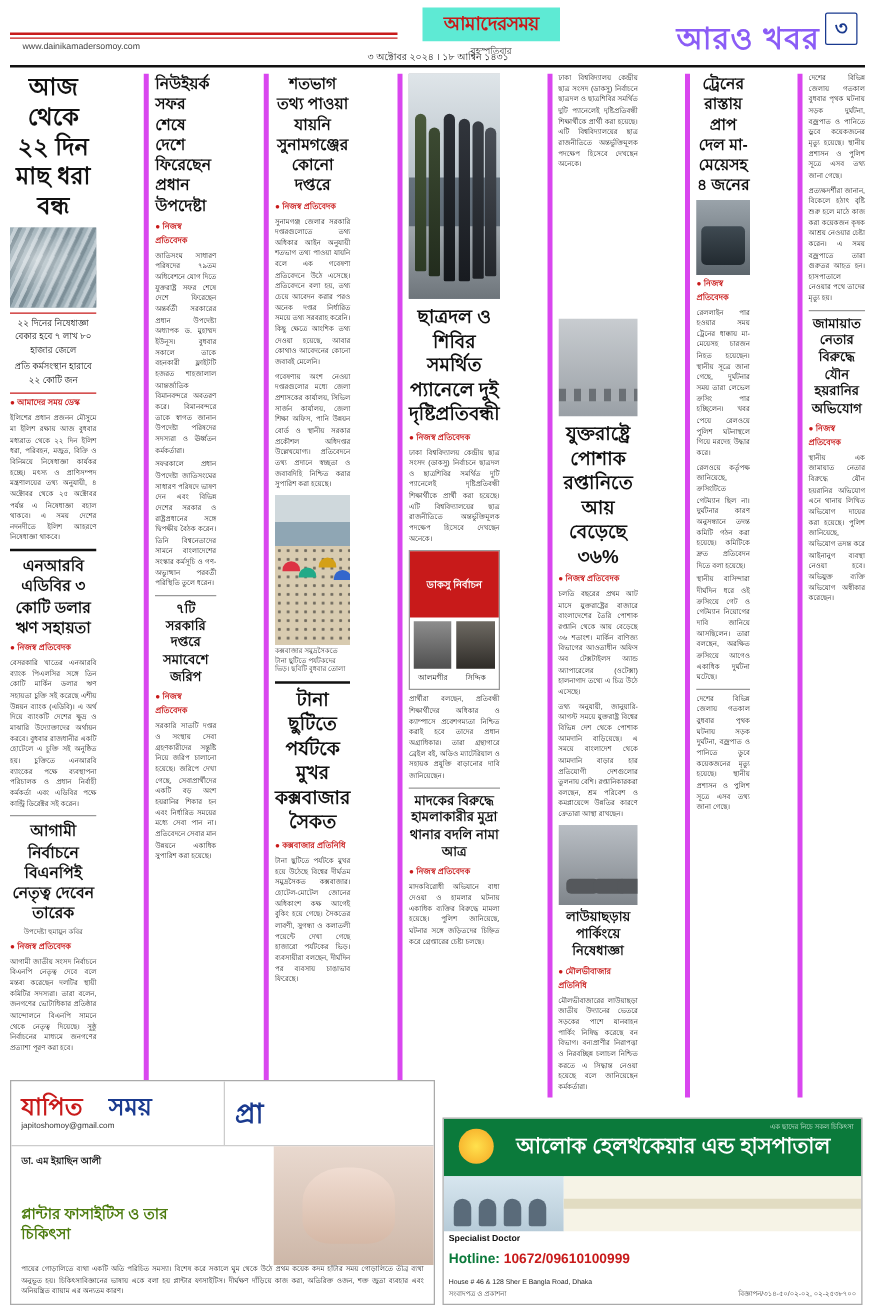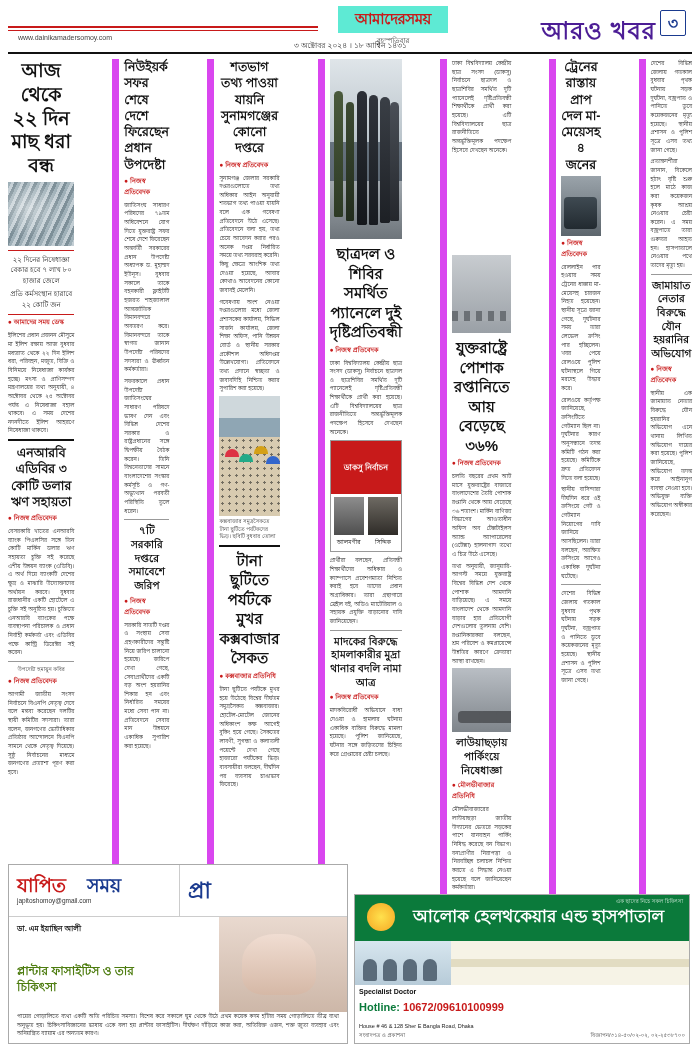--- a/index.html
+++ b/index.html
@@ -20,40 +20,40 @@
     font-size:15px; font-weight:bold; color:#c81a1a;
     background:#5eead4; padding:1px 4px; letter-spacing:-0.5px;
   }
   .logo-sub { font-size:7px; color:#333; margin-top:2px; }
   .site-url { position:absolute; left:10px; top:28px; font-size:7px; color:#444; }
   .masthead-rule { position:absolute; left:0; top:20px; width:310px; border-top:2px solid #c81a1a; }
   .masthead-rule2 { position:absolute; left:0; top:24px; width:310px; border-top:1px solid #c81a1a; }
   .date-line { position:absolute; left:286px; top:34px; font-size:7.5px; color:#222; }
   .aro-khobor {
     position:absolute; right:36px; top:6px;
-    font-size:24px; font-weight:bold; color:#4c1d95; letter-spacing:1px;
+    font-size:24px; font-weight:bold; color:#8b5cf6; letter-spacing:1px;
   }
   .page-num {
     position:absolute; right:6px; top:4px;
     width:26px; height:26px; border:1px solid #1a3a8f; border-radius:2px;
     color:#1a3a8f; font-size:16px; font-weight:bold; text-align:center; line-height:26px;
   }
 
   
   .grid { display:flex; gap:22px; margin-top:5px; }
   .col { position:relative; }
   .c1 { width:112px; }
   .c2 { width:88px; }
   .c3 { width:96px; }
   .c4 { width:96px; }
   .c5 { width:112px; }
   .c6 { width:78px; }
   .c7 { width:82px; }
 
-  .vrule { border-left:7px solid #d946ef;margin-left:16px; }
+  .vrule { border-left:4px solid #d946ef;margin-left:16px; }
 
   h1.lead {
     font-size:19px; line-height:1.25; font-weight:bold; color:#111;
     margin:0 0 4px 0; text-align:center;
   }
   h2.hd {
     font-size:12.5px; line-height:1.3; font-weight:bold; margin:0 0 3px 0;
   }
   h2.hd.big { font-size:15px; }
   h2.hd.center { text-align:center; }
@@ -207,20 +207,21 @@
         <p>২২ দিনের নিষেধাজ্ঞা বেকার হবে ৭ লাখ ৮০ হাজার জেলে</p>
         <p>প্রতি কর্মসংস্থান হারাবে ২২ কোটি জন</p>
       </div>
       <div class="byline">আমাদের সময় ডেস্ক</div>
       <p class="body">ইলিশের প্রধান প্রজনন মৌসুমে মা ইলিশ রক্ষায় আজ বুধবার মধ্যরাত থেকে ২২ দিন ইলিশ ধরা, পরিবহন, মজুত, বিক্রি ও বিনিময়ে নিষেধাজ্ঞা কার্যকর হচ্ছে। মৎস্য ও প্রাণিসম্পদ মন্ত্রণালয়ের তথ্য অনুযায়ী, ৪ অক্টোবর থেকে ২৫ অক্টোবর পর্যন্ত এ নিষেধাজ্ঞা বহাল থাকবে। এ সময় দেশের নদনদীতে ইলিশ আহরণে নিষেধাজ্ঞা থাকবে।</p>
       <div class="rule thick"></div>
       <h2 class="hd center">এনআরবি এডিবির ৩ কোটি ডলার ঋণ সহায়তা</h2>
       <div class="byline">নিজস্ব প্রতিবেদক</div>
       <p class="body">বেসরকারি খাতের এনআরবি ব্যাংক পিএলসির সঙ্গে তিন কোটি মার্কিন ডলার ঋণ সহায়তা চুক্তি সই করেছে এশীয় উন্নয়ন ব্যাংক (এডিবি)। এ অর্থ দিয়ে ব্যাংকটি দেশের ক্ষুদ্র ও মাঝারি উদ্যোক্তাদের অর্থায়ন করবে। বুধবার রাজধানীর একটি হোটেলে এ চুক্তি সই অনুষ্ঠিত হয়। চুক্তিতে এনআরবি ব্যাংকের পক্ষে ব্যবস্থাপনা পরিচালক ও প্রধান নির্বাহী কর্মকর্তা এবং এডিবির পক্ষে কান্ট্রি ডিরেক্টর সই করেন।</p>
       <div class="rule"></div>
+      <h2 class="hd center">আগামী নির্বাচনে বিএনপিই নেতৃত্ব দেবেন তারেক</h2>
       <div class="mini center">উপদেষ্টা হুমায়ুন কবির</div>
       <div class="byline">নিজস্ব প্রতিবেদক</div>
       <p class="body">আগামী জাতীয় সংসদ নির্বাচনে বিএনপি নেতৃত্ব দেবে বলে মন্তব্য করেছেন দলটির স্থায়ী কমিটির সদস্যরা। তারা বলেন, জনগণের ভোটাধিকার প্রতিষ্ঠার আন্দোলনে বিএনপি সামনে থেকে নেতৃত্ব দিয়েছে। সুষ্ঠু নির্বাচনের মাধ্যমে জনগণের প্রত্যাশা পূরণ করা হবে।</p>
     </div>
 
     <div class="col c2 vrule" style="padding-left:5px">
       <h2 class="hd">নিউইয়র্ক সফর শেষে দেশে ফিরেছেন প্রধান উপদেষ্টা</h2>
       <div class="byline">নিজস্ব প্রতিবেদক</div>
       <p class="body">জাতিসংঘ সাধারণ পরিষদের ৭৯তম অধিবেশনে যোগ দিতে যুক্তরাষ্ট্র সফর শেষে দেশে ফিরেছেন অন্তর্বর্তী সরকারের প্রধান উপদেষ্টা অধ্যাপক ড. মুহাম্মদ ইউনূস। বুধবার সকালে তাকে বহনকারী ফ্লাইটটি হজরত শাহজালাল আন্তর্জাতিক বিমানবন্দরে অবতরণ করে। বিমানবন্দরে তাকে স্বাগত জানান উপদেষ্টা পরিষদের সদস্যরা ও ঊর্ধ্বতন কর্মকর্তারা।</p>
       <p class="body">সফরকালে প্রধান উপদেষ্টা জাতিসংঘের সাধারণ পরিষদে ভাষণ দেন এবং বিভিন্ন দেশের সরকার ও রাষ্ট্রপ্রধানের সঙ্গে দ্বিপক্ষীয় বৈঠক করেন। তিনি বিশ্বনেতাদের সামনে বাংলাদেশের সংস্কার কর্মসূচি ও গণ-অভ্যুত্থান পরবর্তী পরিস্থিতি তুলে ধরেন।</p>

